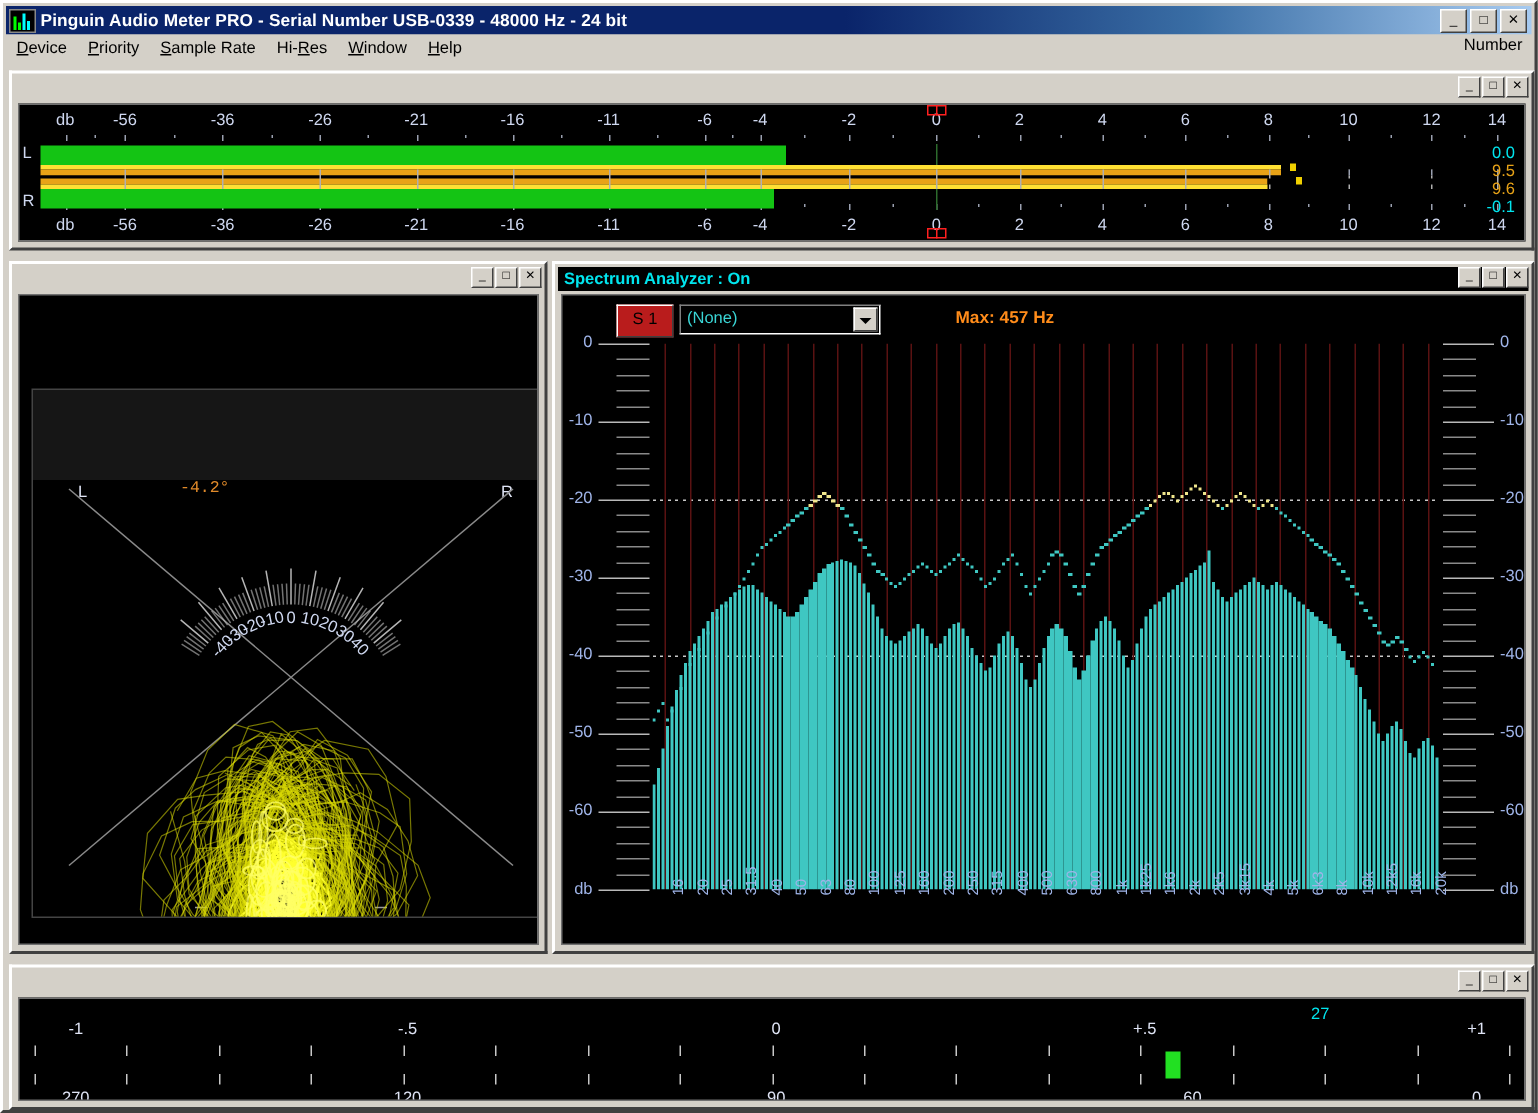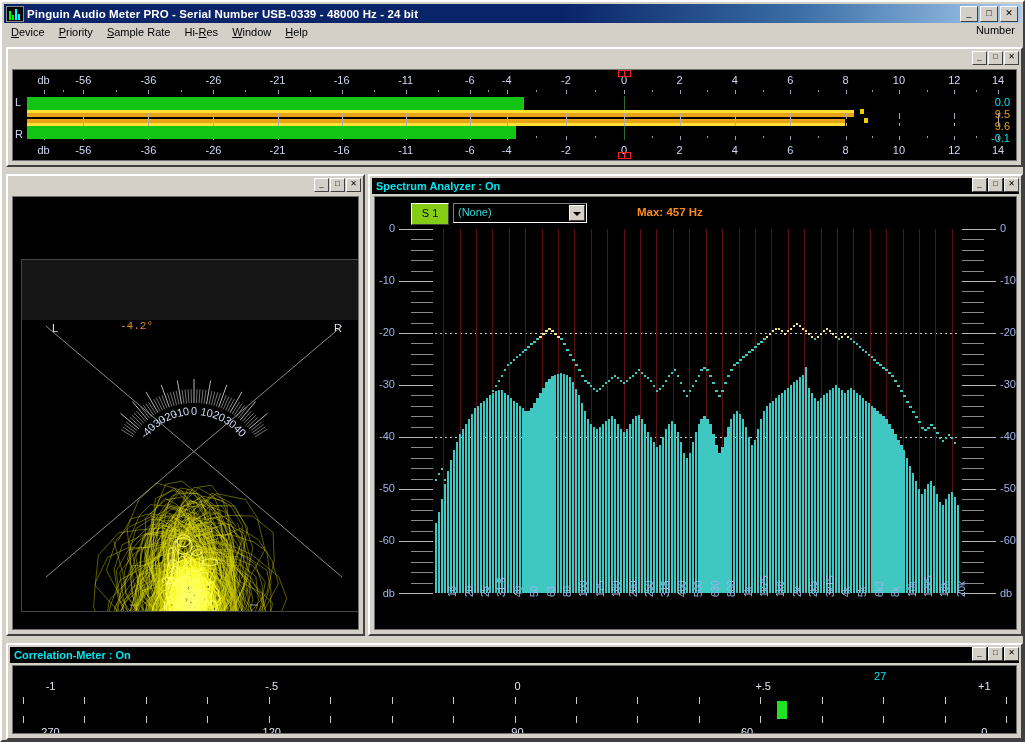--- a/index.html
+++ b/index.html
@@ -66,21 +66,21 @@
   
   #spanel{left:4px;top:172px;width:359px;height:462px;}
   #gonio{position:absolute;left:8px;top:62px;width:344px;height:353px;background:#000;
          border:1px solid #444;box-sizing:border-box;overflow:hidden;}
   .gtop{position:absolute;left:0;top:0;width:100%;height:60px;background:#161616;}
   .lr{position:absolute;color:#dfe4f5;font-size:11px;}
   .angle{position:absolute;color:#e08a2a;font-size:11px;font-family:"Liberation Mono",monospace;}
 
   
   #xpanel{left:366px;top:172px;width:655px;height:462px;}
-  .sa-btn{position:absolute;background:#84cc16;border:1px solid #fff;
+  .sa-btn{position:absolute;background:#b91c1c;border:1px solid #fff;
     border-right-color:#404040;border-bottom-color:#404040;
     font-size:11px;text-align:center;color:#000;line-height:18px;}
   .sa-combo{position:absolute;background:#000;border:1px solid #808080;
     border-right-color:#fff;border-bottom-color:#fff;box-sizing:border-box;}
   .sa-combo .txt{position:absolute;left:4px;top:2px;color:#3ad6d6;font-size:11px;}
   .sa-combo .arrow{position:absolute;right:1px;top:1px;width:16px;height:16px;background:#d4d0c8;
     border:1px solid #fff;border-right-color:#404040;border-bottom-color:#404040;box-sizing:border-box;}
   .sa-combo .arrow:after{content:"";position:absolute;left:3px;top:6px;
     border-left:4px solid transparent;border-right:4px solid transparent;border-top:4px solid #000;}
   .sa-max{position:absolute;color:#ff8c1a;font-weight:bold;font-size:11.5px;}
@@ -1172,36 +1172,35 @@
           <div class="flab" style="left: 515.172px; top: 400px;">8k</div>
           <div class="flab" style="left: 531.578px; top: 400px;">10k</div>
           <div class="flab" style="left: 547.984px; top: 400px;">12k5</div>
           <div class="flab" style="left: 564.391px; top: 400px;">16k</div>
           <div class="flab" style="left: 580.797px; top: 400px;">20k</div>
         </div>
     </div>
   </div>
 
   <div class="panel" id="cpanel">
-    <div class="p-title">Correlation-Meter : On</div>
     <div class="p-btns">
       <div class="pbtn">_</div>
       <div class="pbtn">□</div>
       <div class="pbtn">✕</div>
     </div>
     <div class="p-body" id="cbody">
         <div class="clab" style="left: 37.524px; top: 14px;">-1</div>
         <div class="clab" style="left: 258.699px; top: 14px;">-.5</div>
         <div class="clab" style="left: 504.449px; top: 14px;">0</div>
         <div class="clab" style="left: 750.199px; top: 14px;">+.5</div>
         <div class="clab" style="left: 971.374px; top: 14px;">+1</div>
         <div class="clab" style="left: 37.524px; top: 60px;">270</div>
         <div class="clab" style="left: 258.699px; top: 60px;">120</div>
         <div class="clab" style="left: 504.449px; top: 60px;">90</div>
-        <div class="clab" style="left: 734px; top: 60px;">60</div>
+        <div class="clab" style="left: 782px; top: 60px;">60</div>
         <div class="clab" style="left: 971.374px; top: 60px;">0</div>
         <div class="ctick" style="left: 10px; top: 31px;"></div>
         <div class="ctick" style="left: 10px; top: 50px;"></div>
         <div class="ctick" style="left: 71.4375px; top: 31px;"></div>
         <div class="ctick" style="left: 71.4375px; top: 50px;"></div>
         <div class="ctick" style="left: 132.875px; top: 31px;"></div>
         <div class="ctick" style="left: 132.875px; top: 50px;"></div>
         <div class="ctick" style="left: 194.312px; top: 31px;"></div>
         <div class="ctick" style="left: 194.312px; top: 50px;"></div>
         <div class="ctick" style="left: 255.75px; top: 31px;"></div>

